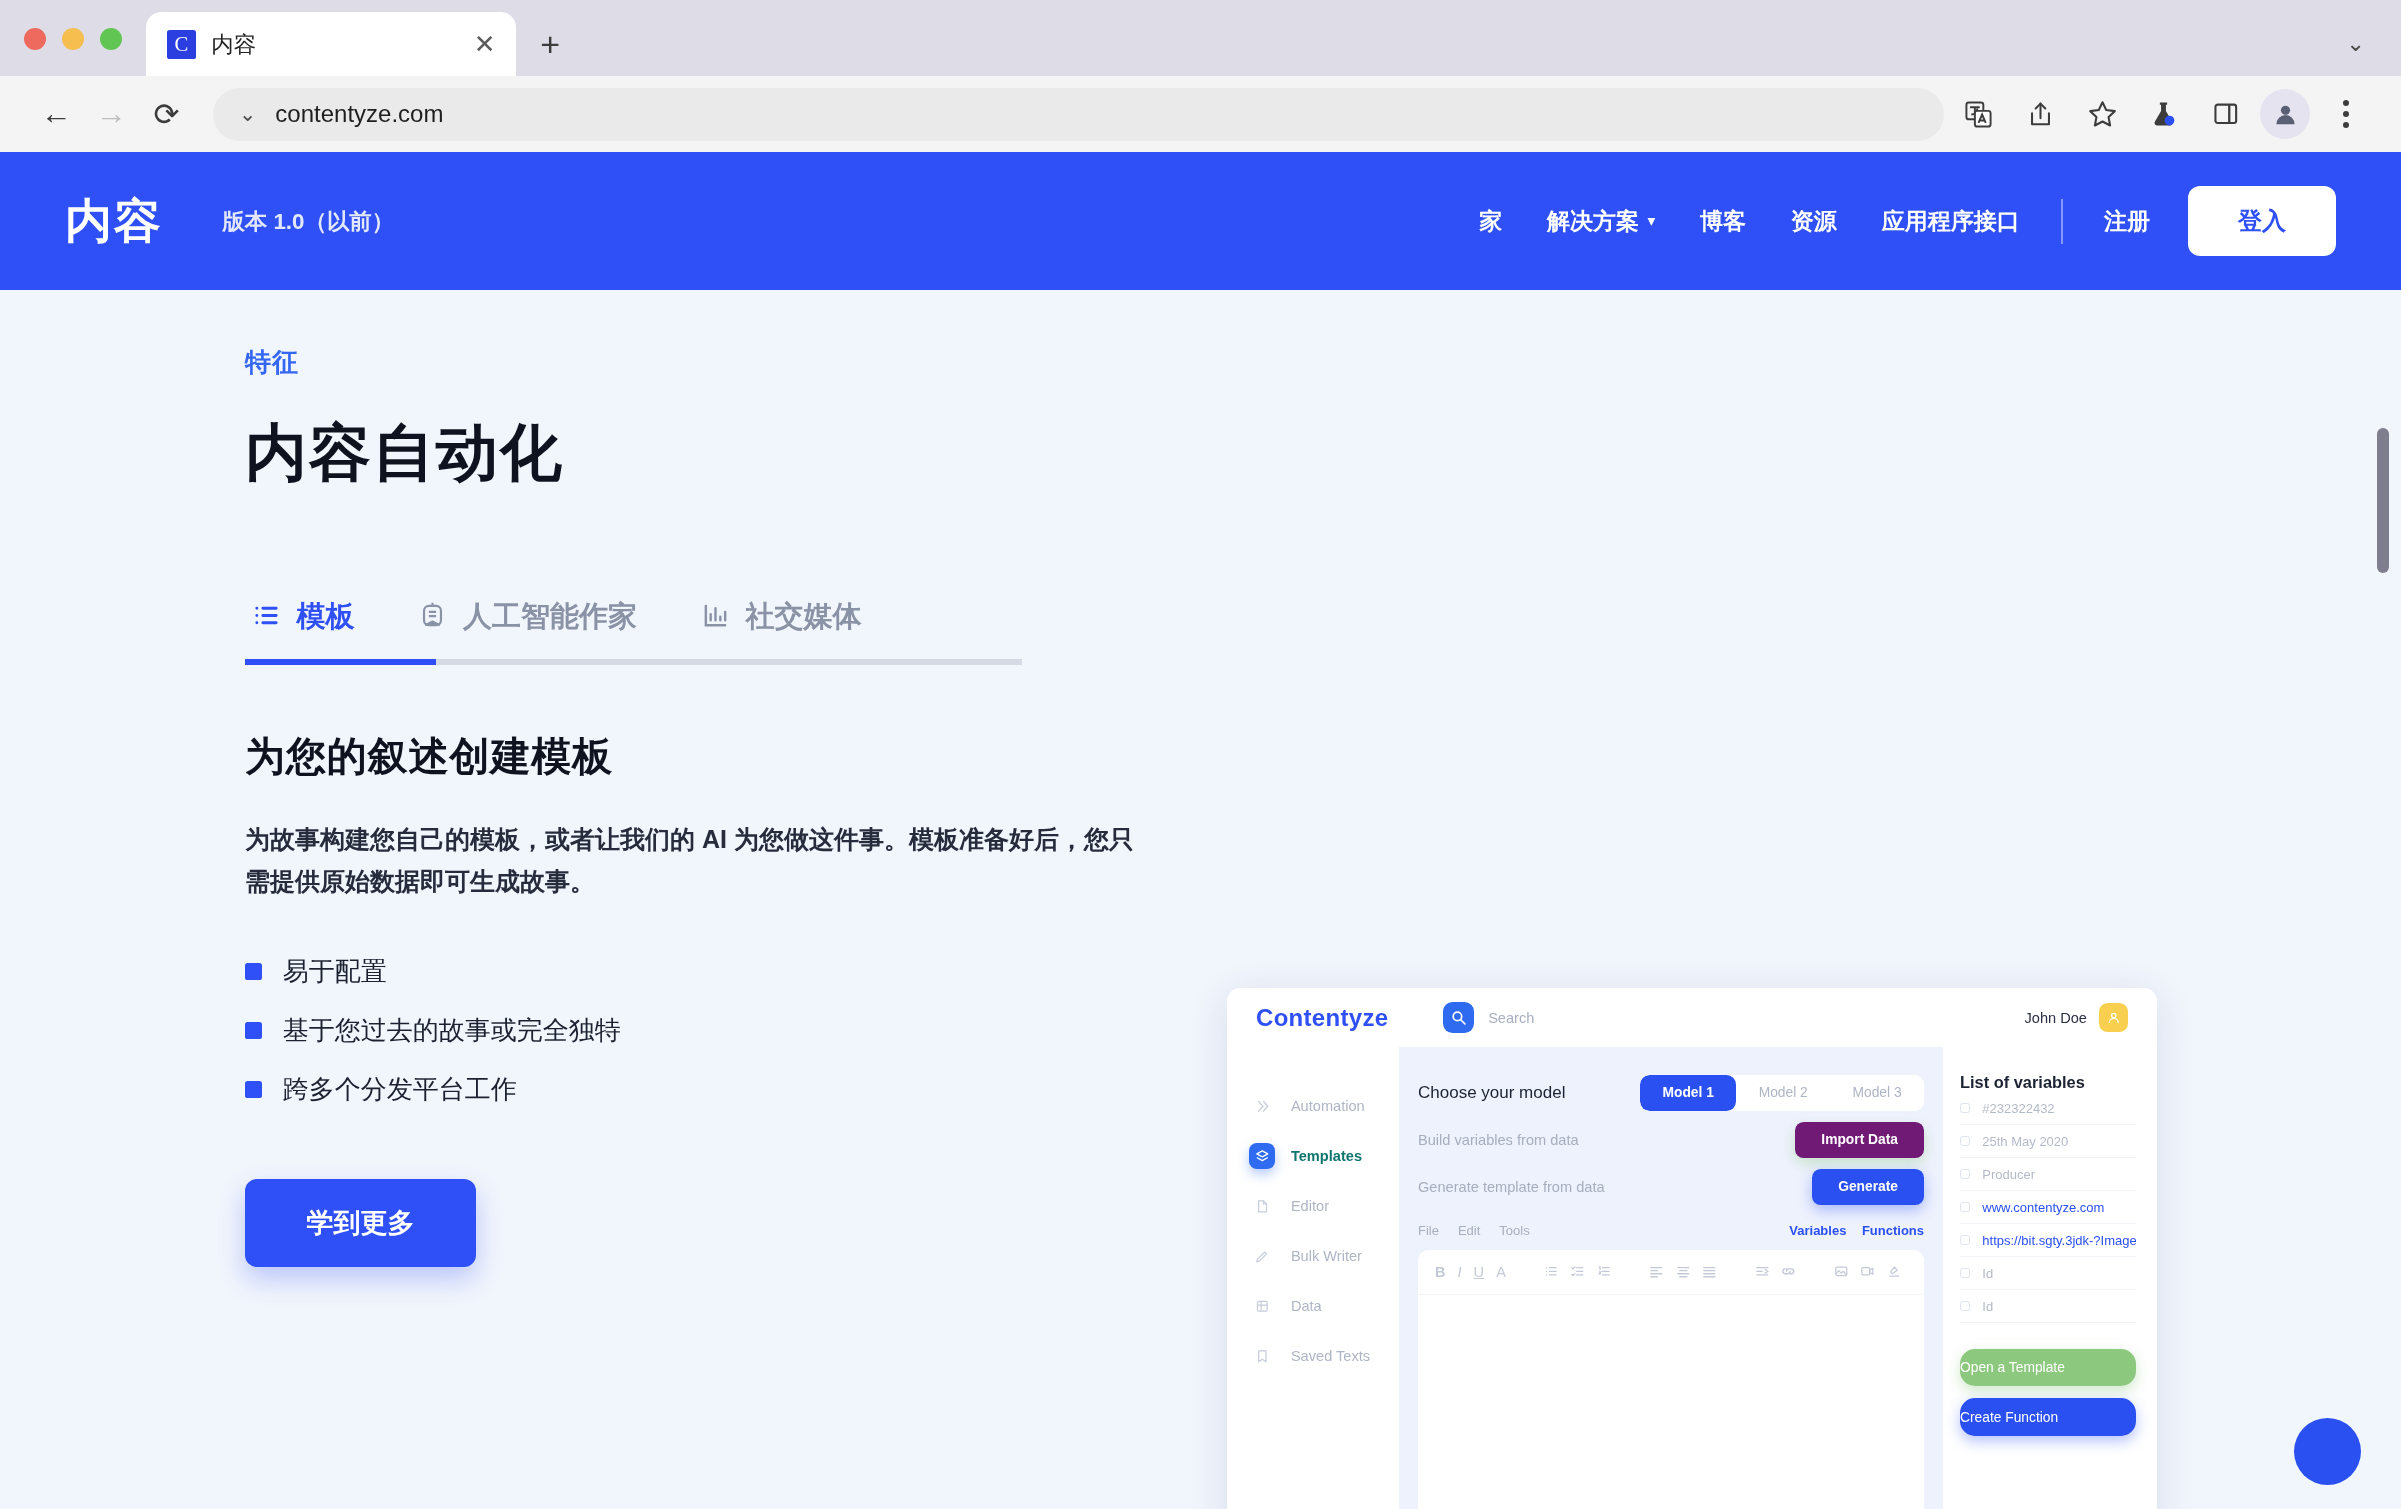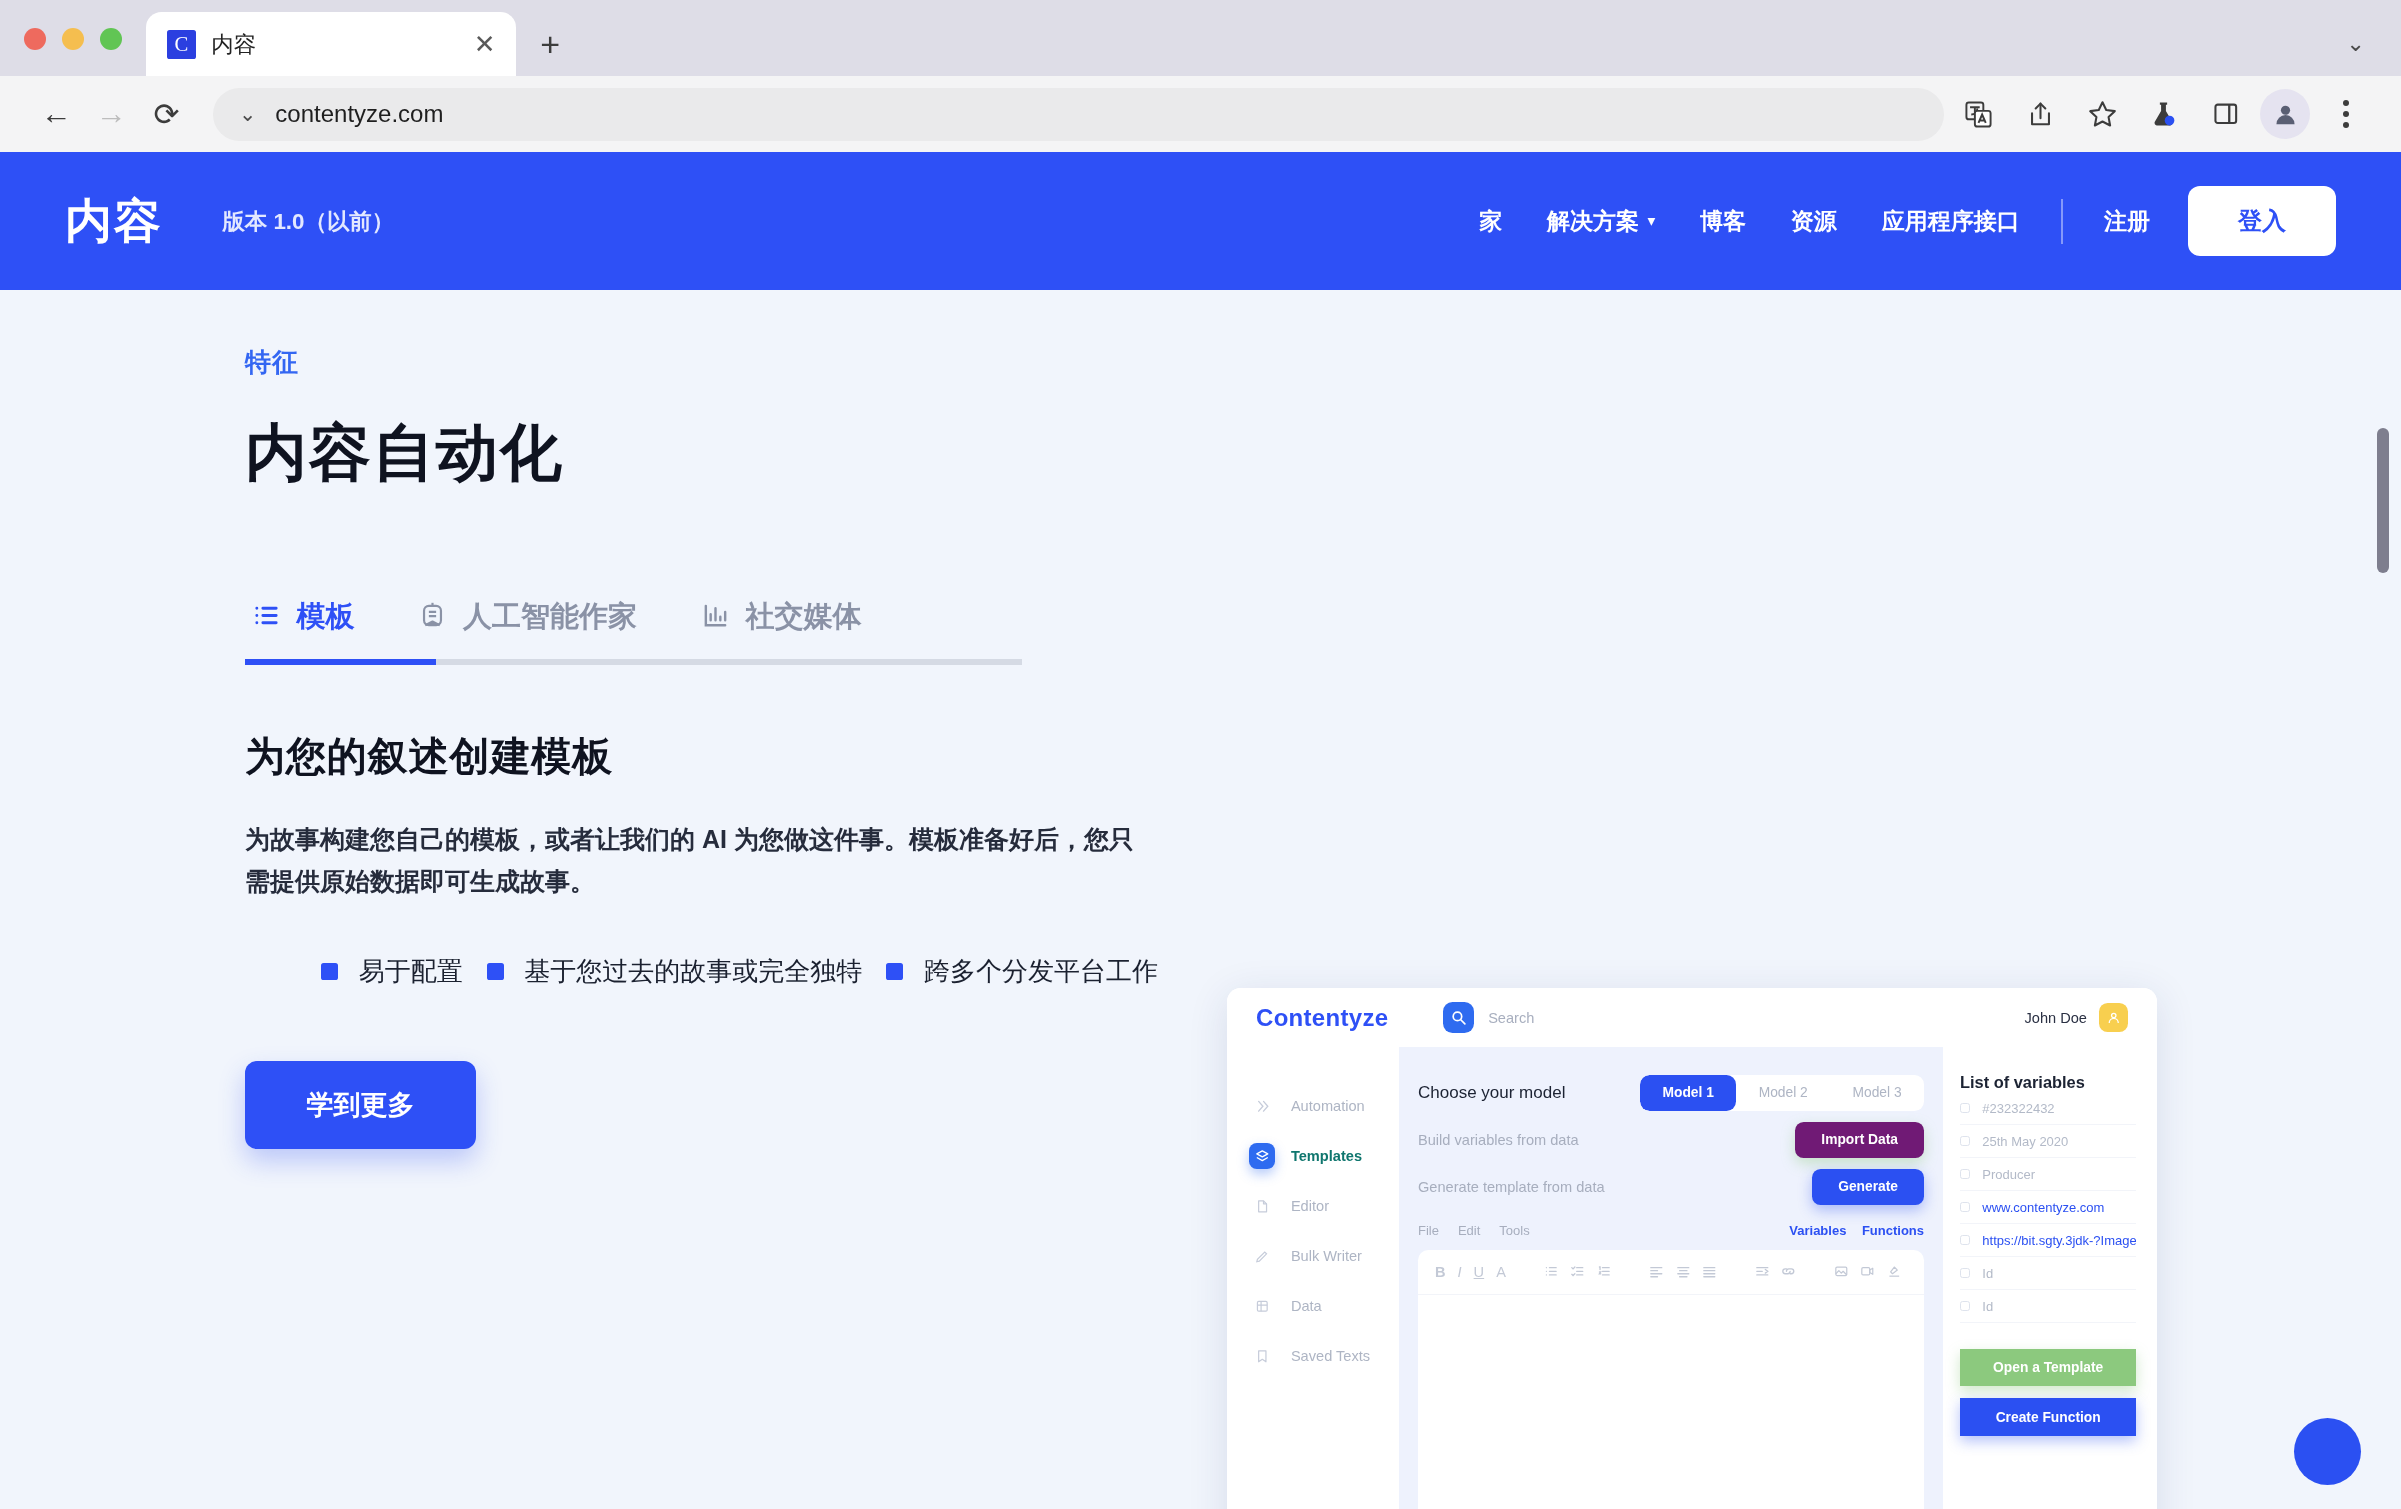--- a/index.html
+++ b/index.html
@@ -118,21 +118,21 @@
   .tab-item.active .tab-label { color: #2E50F6; }
   .tab-underlines { display: flex; height: 5.2px; }
   .tab-underlines i { display: block; height: 5.2px; background: #D5DAE4; }
   .tab-underlines i.on { background: #2E50F6; }
 
   
   .cols { display: flex; padding: 64px 0 0 245px; gap: 0; }
   .col-left { width: 913px; }
   .sec-title { font-size: 40px; font-weight: bold; color: #0F1320; letter-spacing: 0.9px; }
   .sec-text { margin-top: 34px; font-size: 25px; line-height: 1.68; color: #262C3C; max-width: 913px; font-weight: bold; }
-  .bullets { margin-top: 52px; display: flex; flex-direction: row; gap: 24px; justify-content: flex-end; }
+  .bullets { margin-top: 52px; display: flex; flex-direction: column; gap: 24px; }
   .bullet { display: flex; align-items: center; gap: 20.7px; }
   .bullet i { width: 17px; height: 17px; background: #2E50F6; border-radius: 2.6px; display: block; flex: none; }
   .bullet span { font-size: 26px; color: #1B2130; }
   .btn-learn {
     margin-top: 72px; background: #2E50F6; color: #fff; font-size: 27px; font-weight: bold;
     padding: 26px 0; width: 231px; border-radius: 12px; cursor: pointer;
     border: none; font-family: inherit;
     box-shadow: 0 12px 26px rgba(46,80,246,.28);
   }
 
@@ -210,22 +210,22 @@
   .vars-title { font-size: 16.4px; color: #1C2333; font-weight: 600; }
   .var-row {
     display: flex; align-items: center; gap: 12px; height: 33px;
     border-bottom: 0.9px solid #F2F4F9;
   }
   .var-box { width: 10.3px; height: 10.3px; border: 0.9px solid #DEE3ED; border-radius: 2.6px; flex: none; }
   .var-txt { font-size: 13px; color: #B3BAC8; white-space: nowrap; overflow: hidden; }
   .var-txt.link { color: #2B50F2; }
   .vars-actions { margin-top: 26px; display: flex; flex-direction: column; gap: 12px; }
   .va-btn {
-    font-size: 13.8px; color: #fff; text-align: center; padding: 11.2px 0;
-    border-radius: 0; cursor: pointer; font-weight: bold;
+    font-size: 13.8px; color: #fff; padding: 11.2px 0;
+    border-radius: 15px; cursor: pointer; font-weight: normal;
   }
   .va-btn.green { background: #8CC97E; box-shadow: 0 5.2px 13.8px rgba(140,201,126,.4); }
   .va-btn.blue { background: #2B50F2; box-shadow: 0 5.2px 13.8px rgba(43,80,242,.35); }
   .fab {
     position: absolute; right: 40px; bottom: 24px;
     width: 67px; height: 67px; border-radius: 50%; background: #2B50F2;
     cursor: pointer; z-index: 5;
   }
   .scrollbar {
     position: absolute; right: 6.9px; top: 0; width: 22.4px; height: 1357px;

